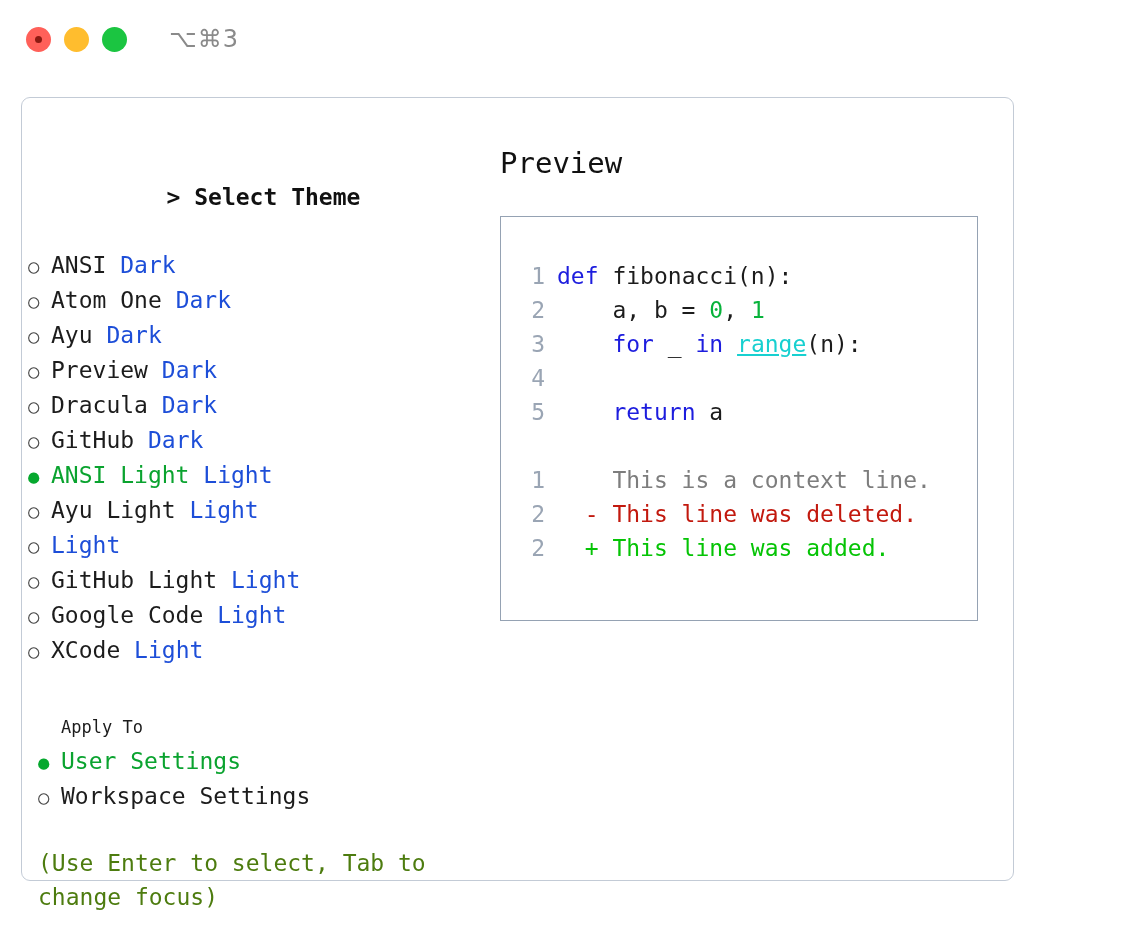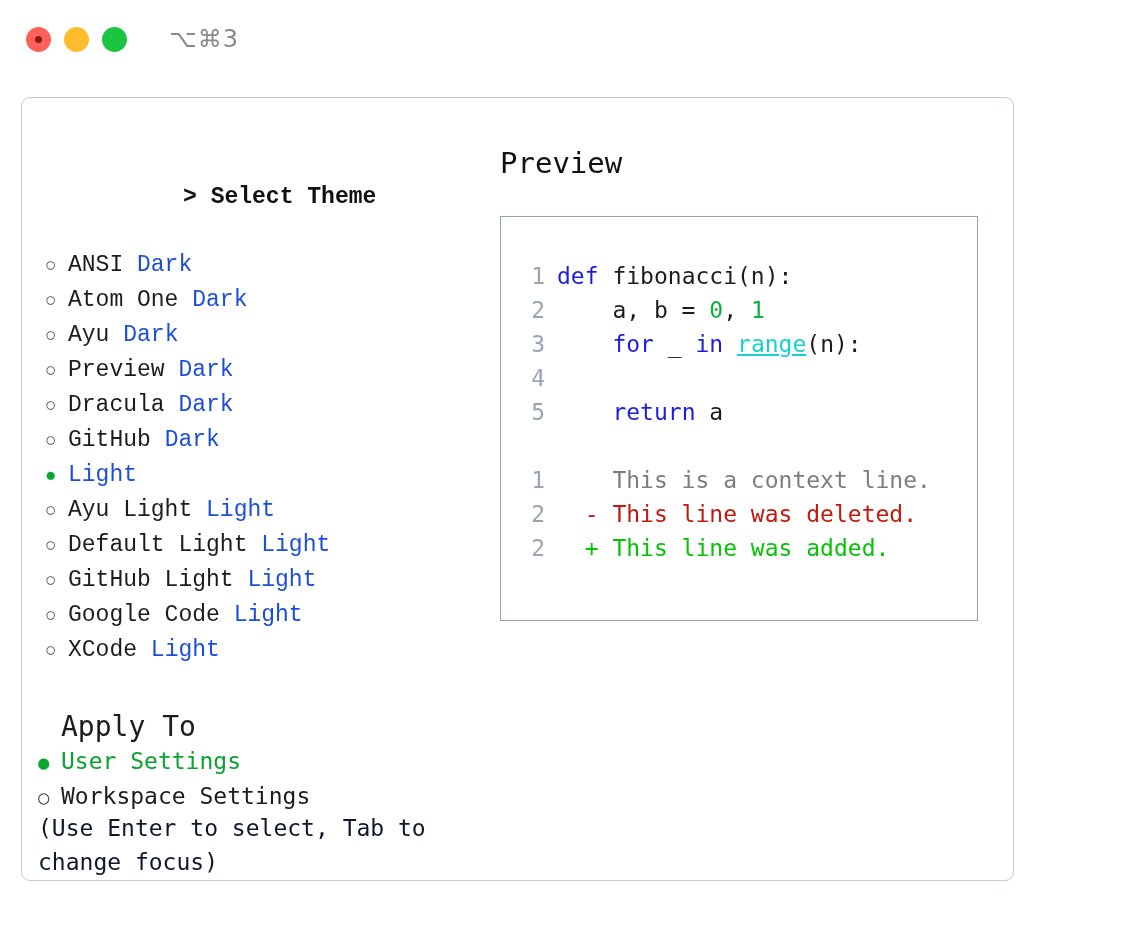--- a/index.html
+++ b/index.html
@@ -81,24 +81,23 @@
   }
   .panel-inner {
     position: relative;
     width: 100%;
     height: 100%;
   }
 
   
   .theme-col {
     position: absolute;
-    left: 23px;
+    left: 6px;
     top: 48px;
     width: 440px;
-    font-family: Liberation Mono, monospace;
   }
   .section-title {
     font-size: 23px;
     line-height: 34px;
     color: #111111;
     font-weight: bold;
     white-space: pre;
   }
   .section-title .caret { color: #111111; }
 
@@ -121,34 +120,34 @@
   .theme-row.selected .theme-name { color: #0aa32f; }
   .theme-variant { color: #1d4ed8; }
 
   .apply-block {
     position: absolute;
     left: 16px;
     top: 612px;
     width: 440px;
   }
   .apply-title {
-    font-size: 28px;
+    font-size: 17px;
     line-height: 34px;
     color: #1c1c1c;
     padding-left: 23px;
     white-space: pre;
   }
   .hint {
     position: absolute;
     left: 16px;
-    top: 713px;
+    top: 748px;
     width: 420px;
     font-size: 23px;
     line-height: 34px;
-    color: #0f172a;
+    color: #4d7c0f;
   }
 
   
   .preview-col {
     position: absolute;
     left: 478px;
     top: 48px;
     width: 490px;
   }
   .preview-title {
@@ -211,23 +210,23 @@
         <div class="section-title">
           <span class="caret">&gt;</span><span> </span><span>Select Theme</span>
         </div>
         <div id="theme-list">
             <div class="theme-row"><span class="bullet">○</span><span class="theme-name">ANSI </span><span class="theme-variant">Dark</span></div>
             <div class="theme-row"><span class="bullet">○</span><span class="theme-name">Atom One </span><span class="theme-variant">Dark</span></div>
             <div class="theme-row"><span class="bullet">○</span><span class="theme-name">Ayu </span><span class="theme-variant">Dark</span></div>
             <div class="theme-row"><span class="bullet">○</span><span class="theme-name">Preview </span><span class="theme-variant">Dark</span></div>
             <div class="theme-row"><span class="bullet">○</span><span class="theme-name">Dracula </span><span class="theme-variant">Dark</span></div>
             <div class="theme-row"><span class="bullet">○</span><span class="theme-name">GitHub </span><span class="theme-variant">Dark</span></div>
-            <div class="theme-row selected"><span class="bullet">●</span><span class="theme-variant">Light</span></div>
+            <div class="theme-row selected"><span class="bullet">●</span><span class="theme-name">ANSI Light </span><span class="theme-variant">Light</span></div>
             <div class="theme-row"><span class="bullet">○</span><span class="theme-name">Ayu Light </span><span class="theme-variant">Light</span></div>
-            <div class="theme-row"><span class="bullet">○</span><span class="theme-name">Default Light </span><span class="theme-variant">Light</span></div>
+            <div class="theme-row"><span class="bullet">○</span><span class="theme-variant">Light</span></div>
             <div class="theme-row"><span class="bullet">○</span><span class="theme-name">GitHub Light </span><span class="theme-variant">Light</span></div>
             <div class="theme-row"><span class="bullet">○</span><span class="theme-name">Google Code </span><span class="theme-variant">Light</span></div>
             <div class="theme-row"><span class="bullet">○</span><span class="theme-name">XCode </span><span class="theme-variant">Light</span></div>
           </div>
       </div>
 
       <div class="apply-block">
         <div class="apply-title">Apply To</div>
         <div id="apply-list">
             <div class="theme-row selected"><span class="bullet">●</span><span class="theme-name">User Settings</span></div>

